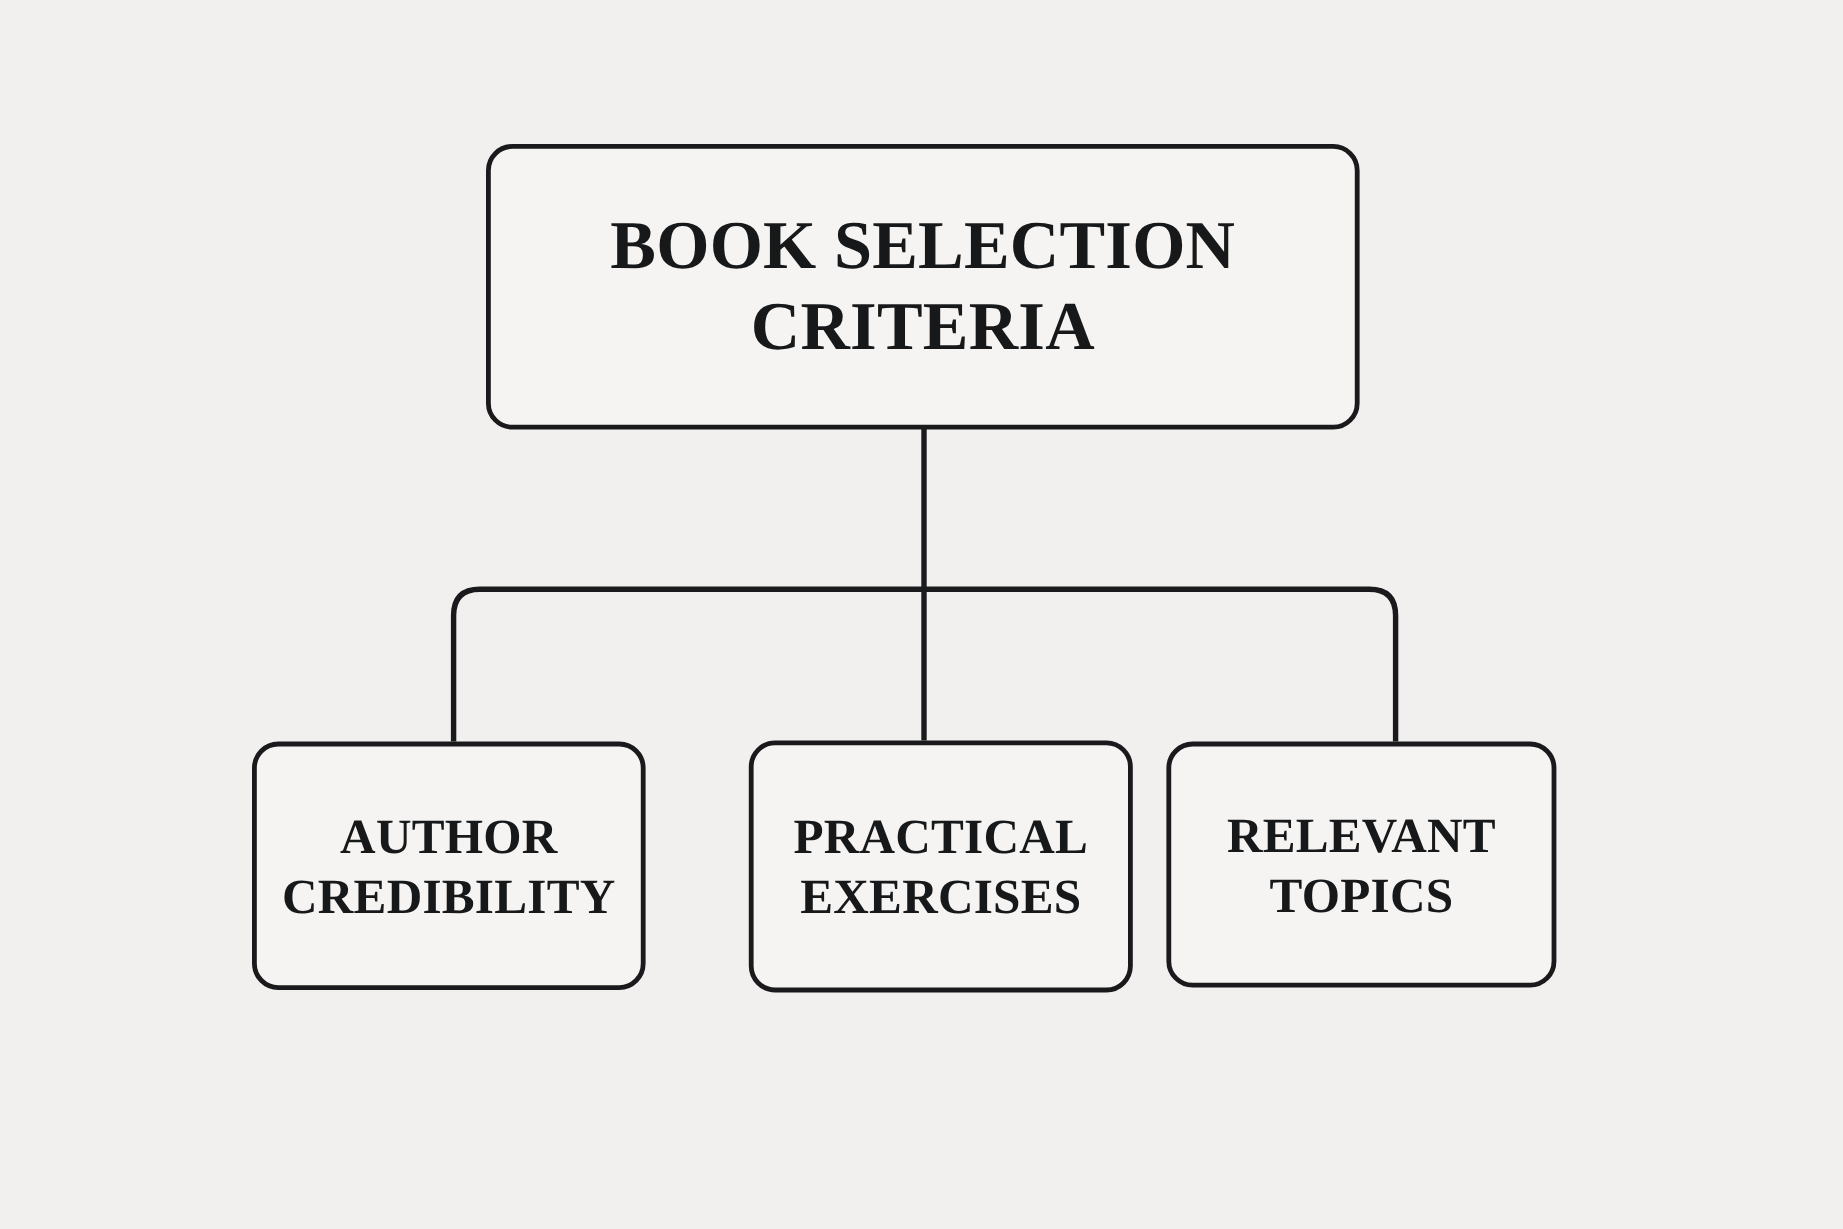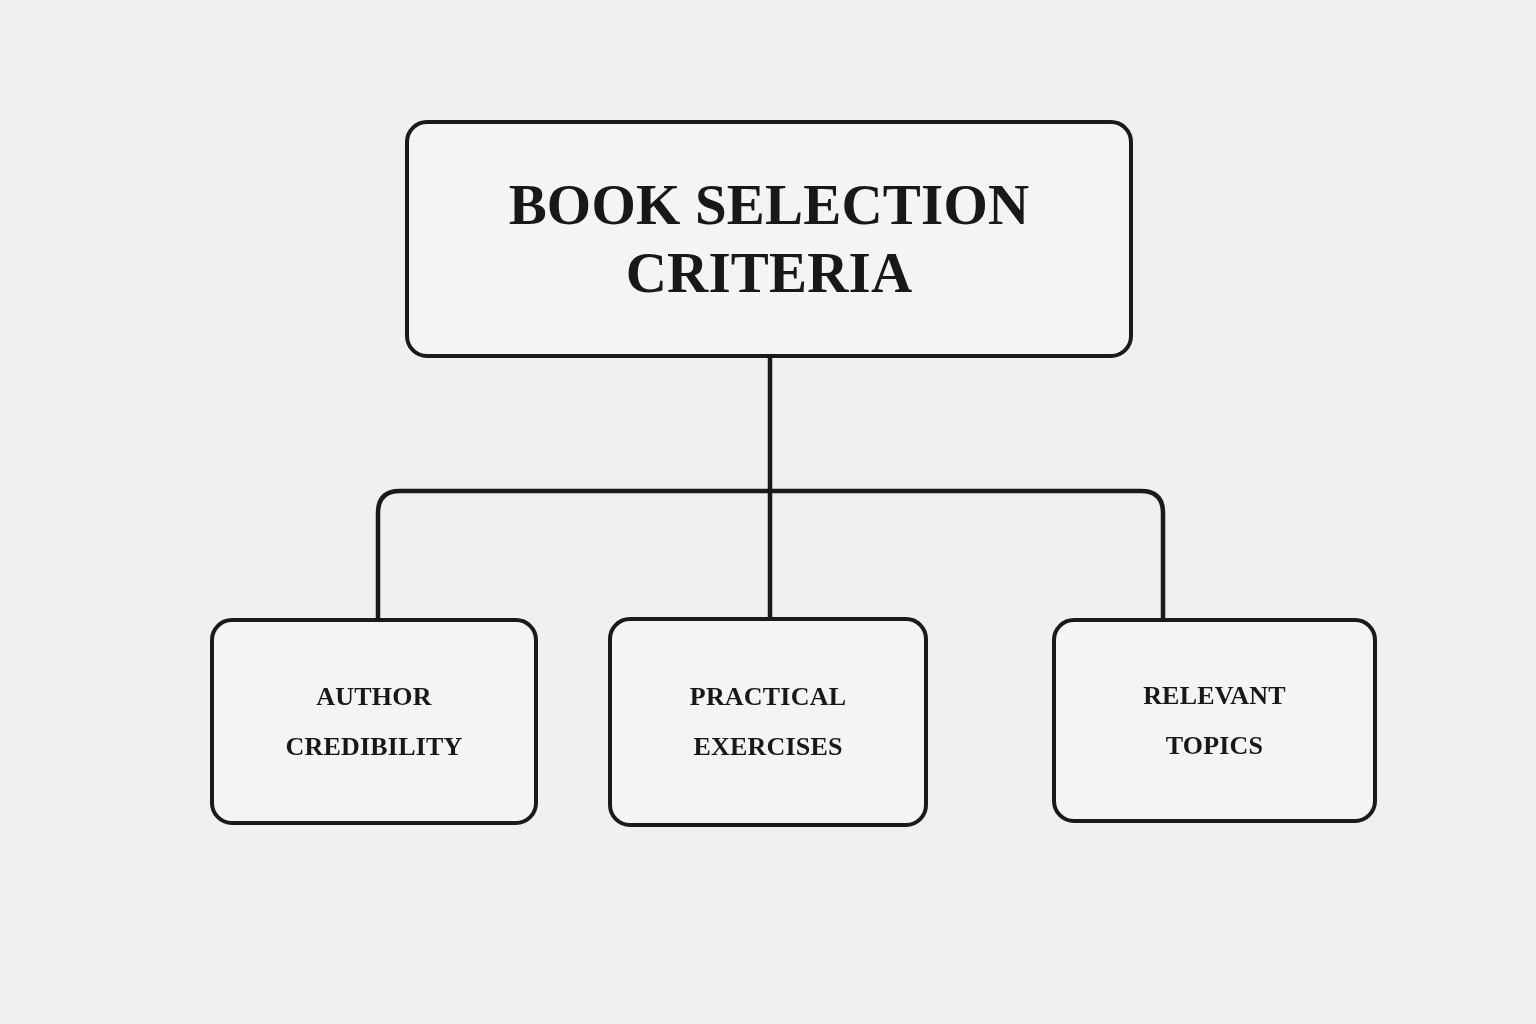--- a/index.html
+++ b/index.html
@@ -65,38 +65,38 @@
     width: 728px;
     height: 238px;
   }
   #node-root .node-label {
     font-size: 57px;
     line-height: 68px;
   }
 
   
   .node-child .node-label {
-    font-size: 26px;
+    font-size: 41px;
     line-height: 50px;
   }
 
   #node-child-0 {
     left: 210px;
     top: 618px;
     width: 328px;
     height: 207px;
   }
   #node-child-1 {
-    left: 608px;
+    left: 624px;
     top: 617px;
     width: 320px;
     height: 210px;
   }
   #node-child-2 {
-    left: 1052px;
+    left: 972px;
     top: 618px;
     width: 325px;
     height: 205px;
   }
 </style>
 </head>
 <body>
 
 <div id="diagram-root">
 

